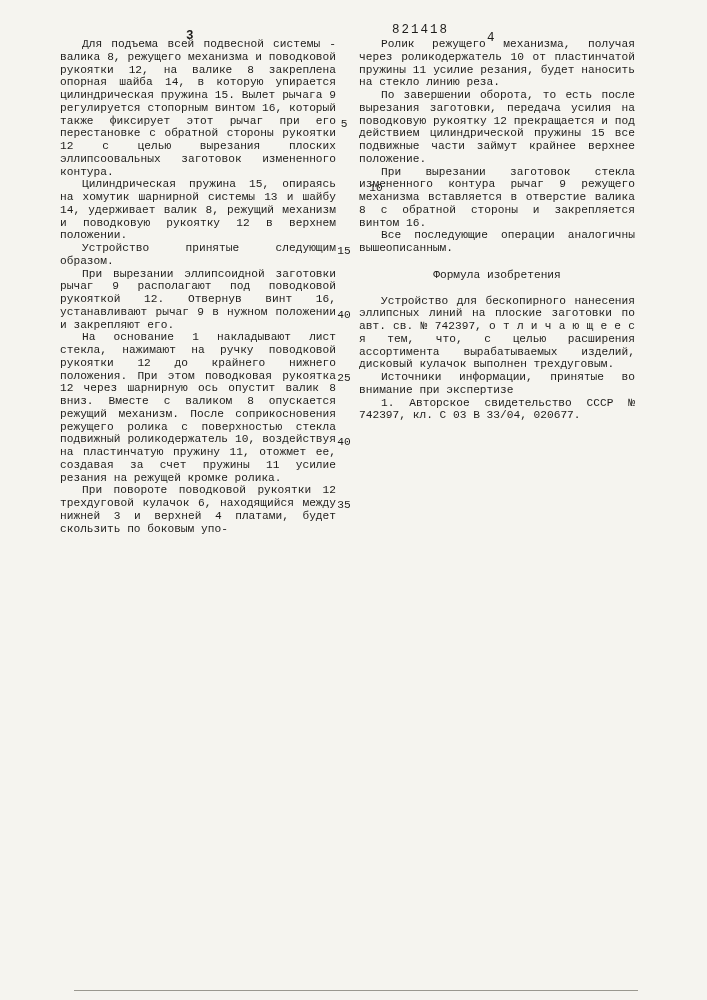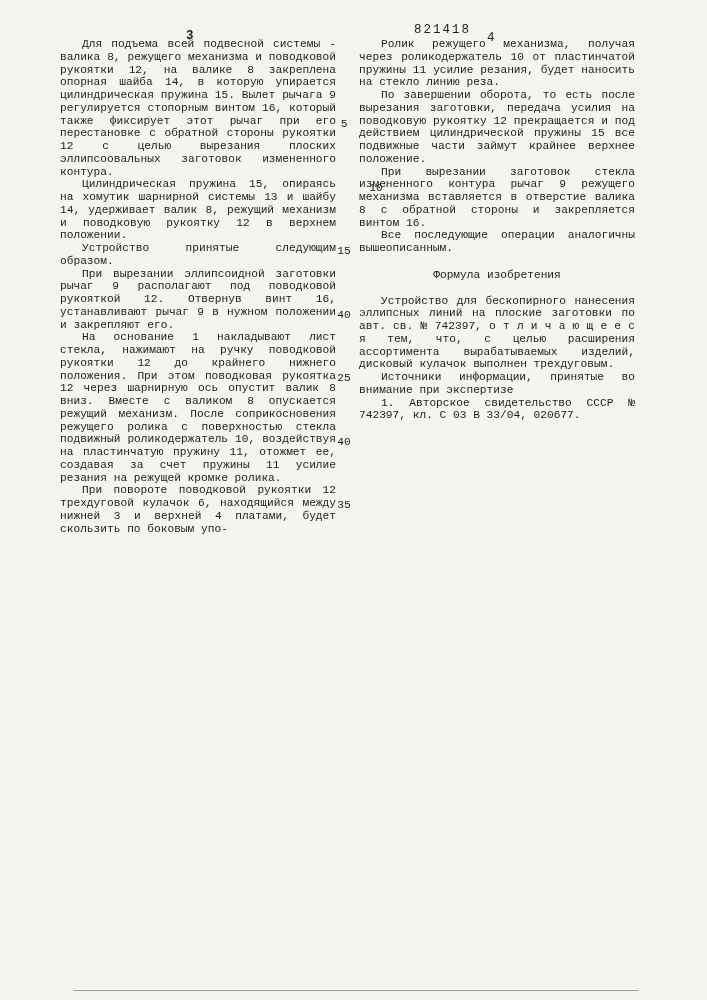--- a/index.html
+++ b/index.html
@@ -13,21 +13,21 @@
     overflow: hidden;
   }
 
   .page-header {
     position: absolute;
     top: 22px; left: 0;
     width: 707px; height: 22px;
     font-size: 12.5px;
   }
   .pagenum-left  { position: absolute; left: 186px; top: 7px; font-weight: bold; }
-  .patent-number { position: absolute; left: 414px; top: 1px; letter-spacing: 2px; }
+  .patent-number { position: absolute; left: 392px; top: 1px; letter-spacing: 2px; }
   .pagenum-right { position: absolute; left: 487px; top: 9px; }
 
   .column {
     position: absolute;
     top: 38px;
     width: 276px;
     font-size: 11.2px;
     line-height: 12.75px;
     text-align: justify;
     hyphens: auto;

